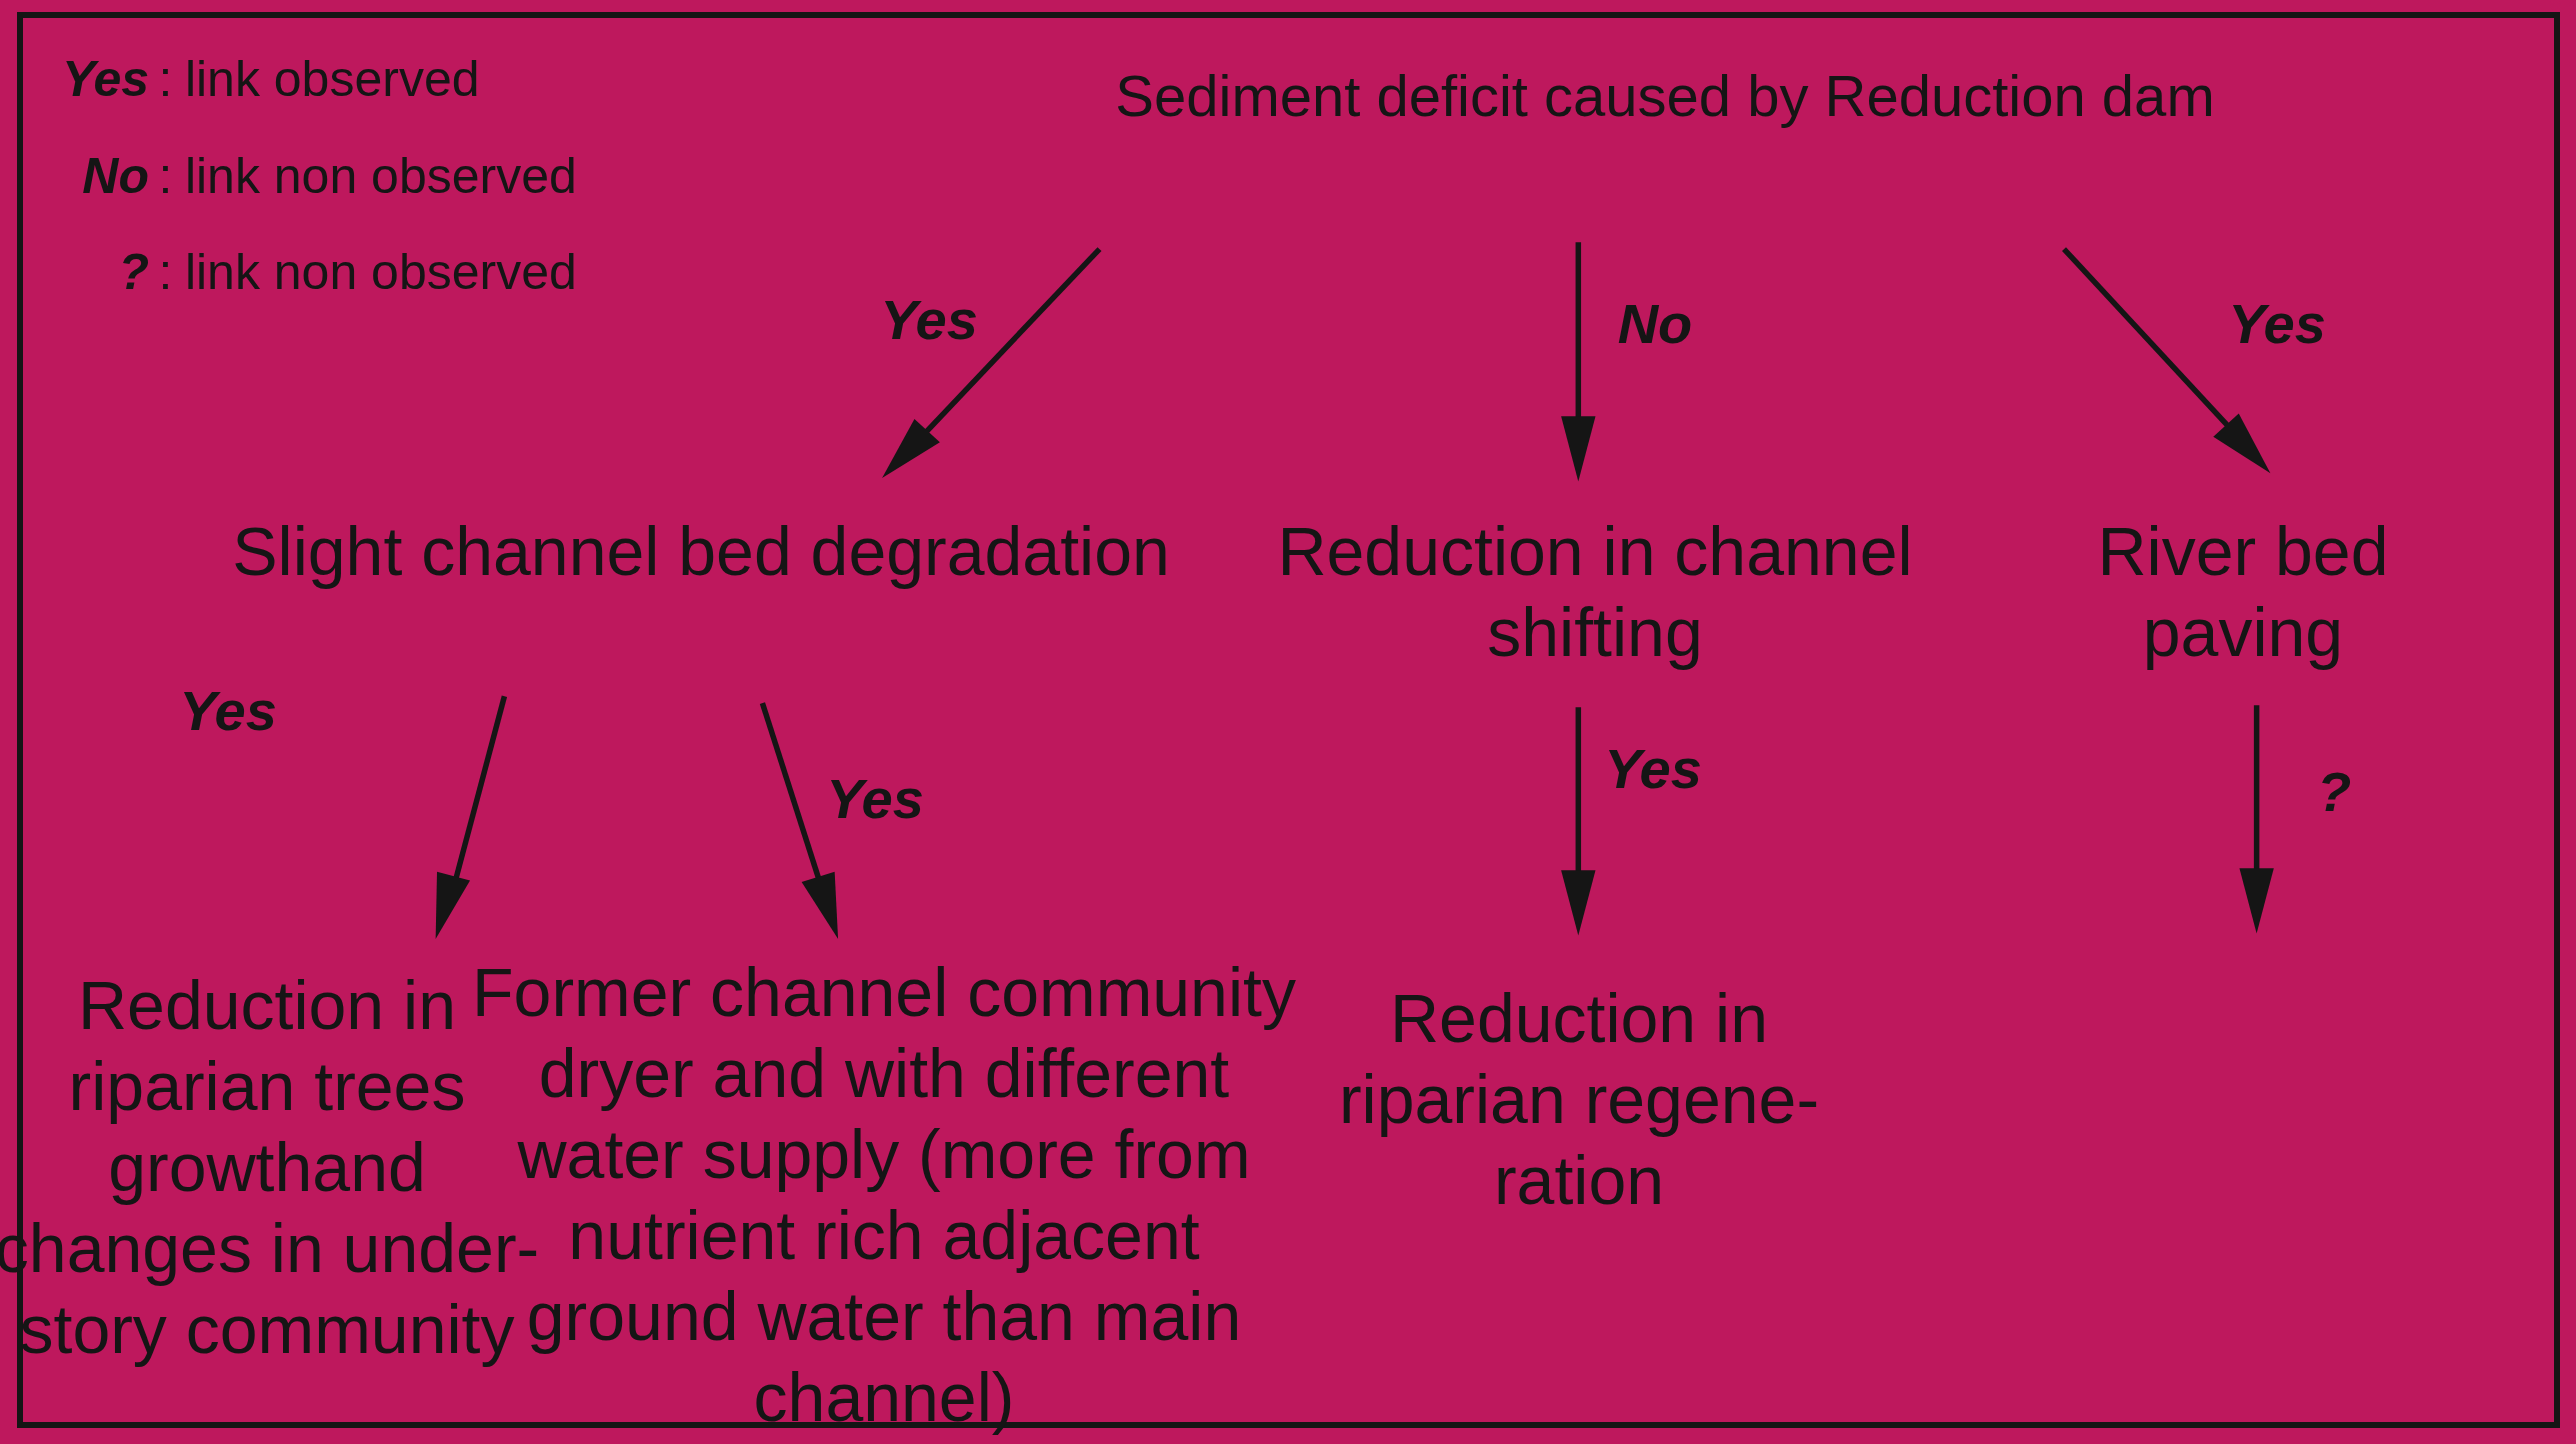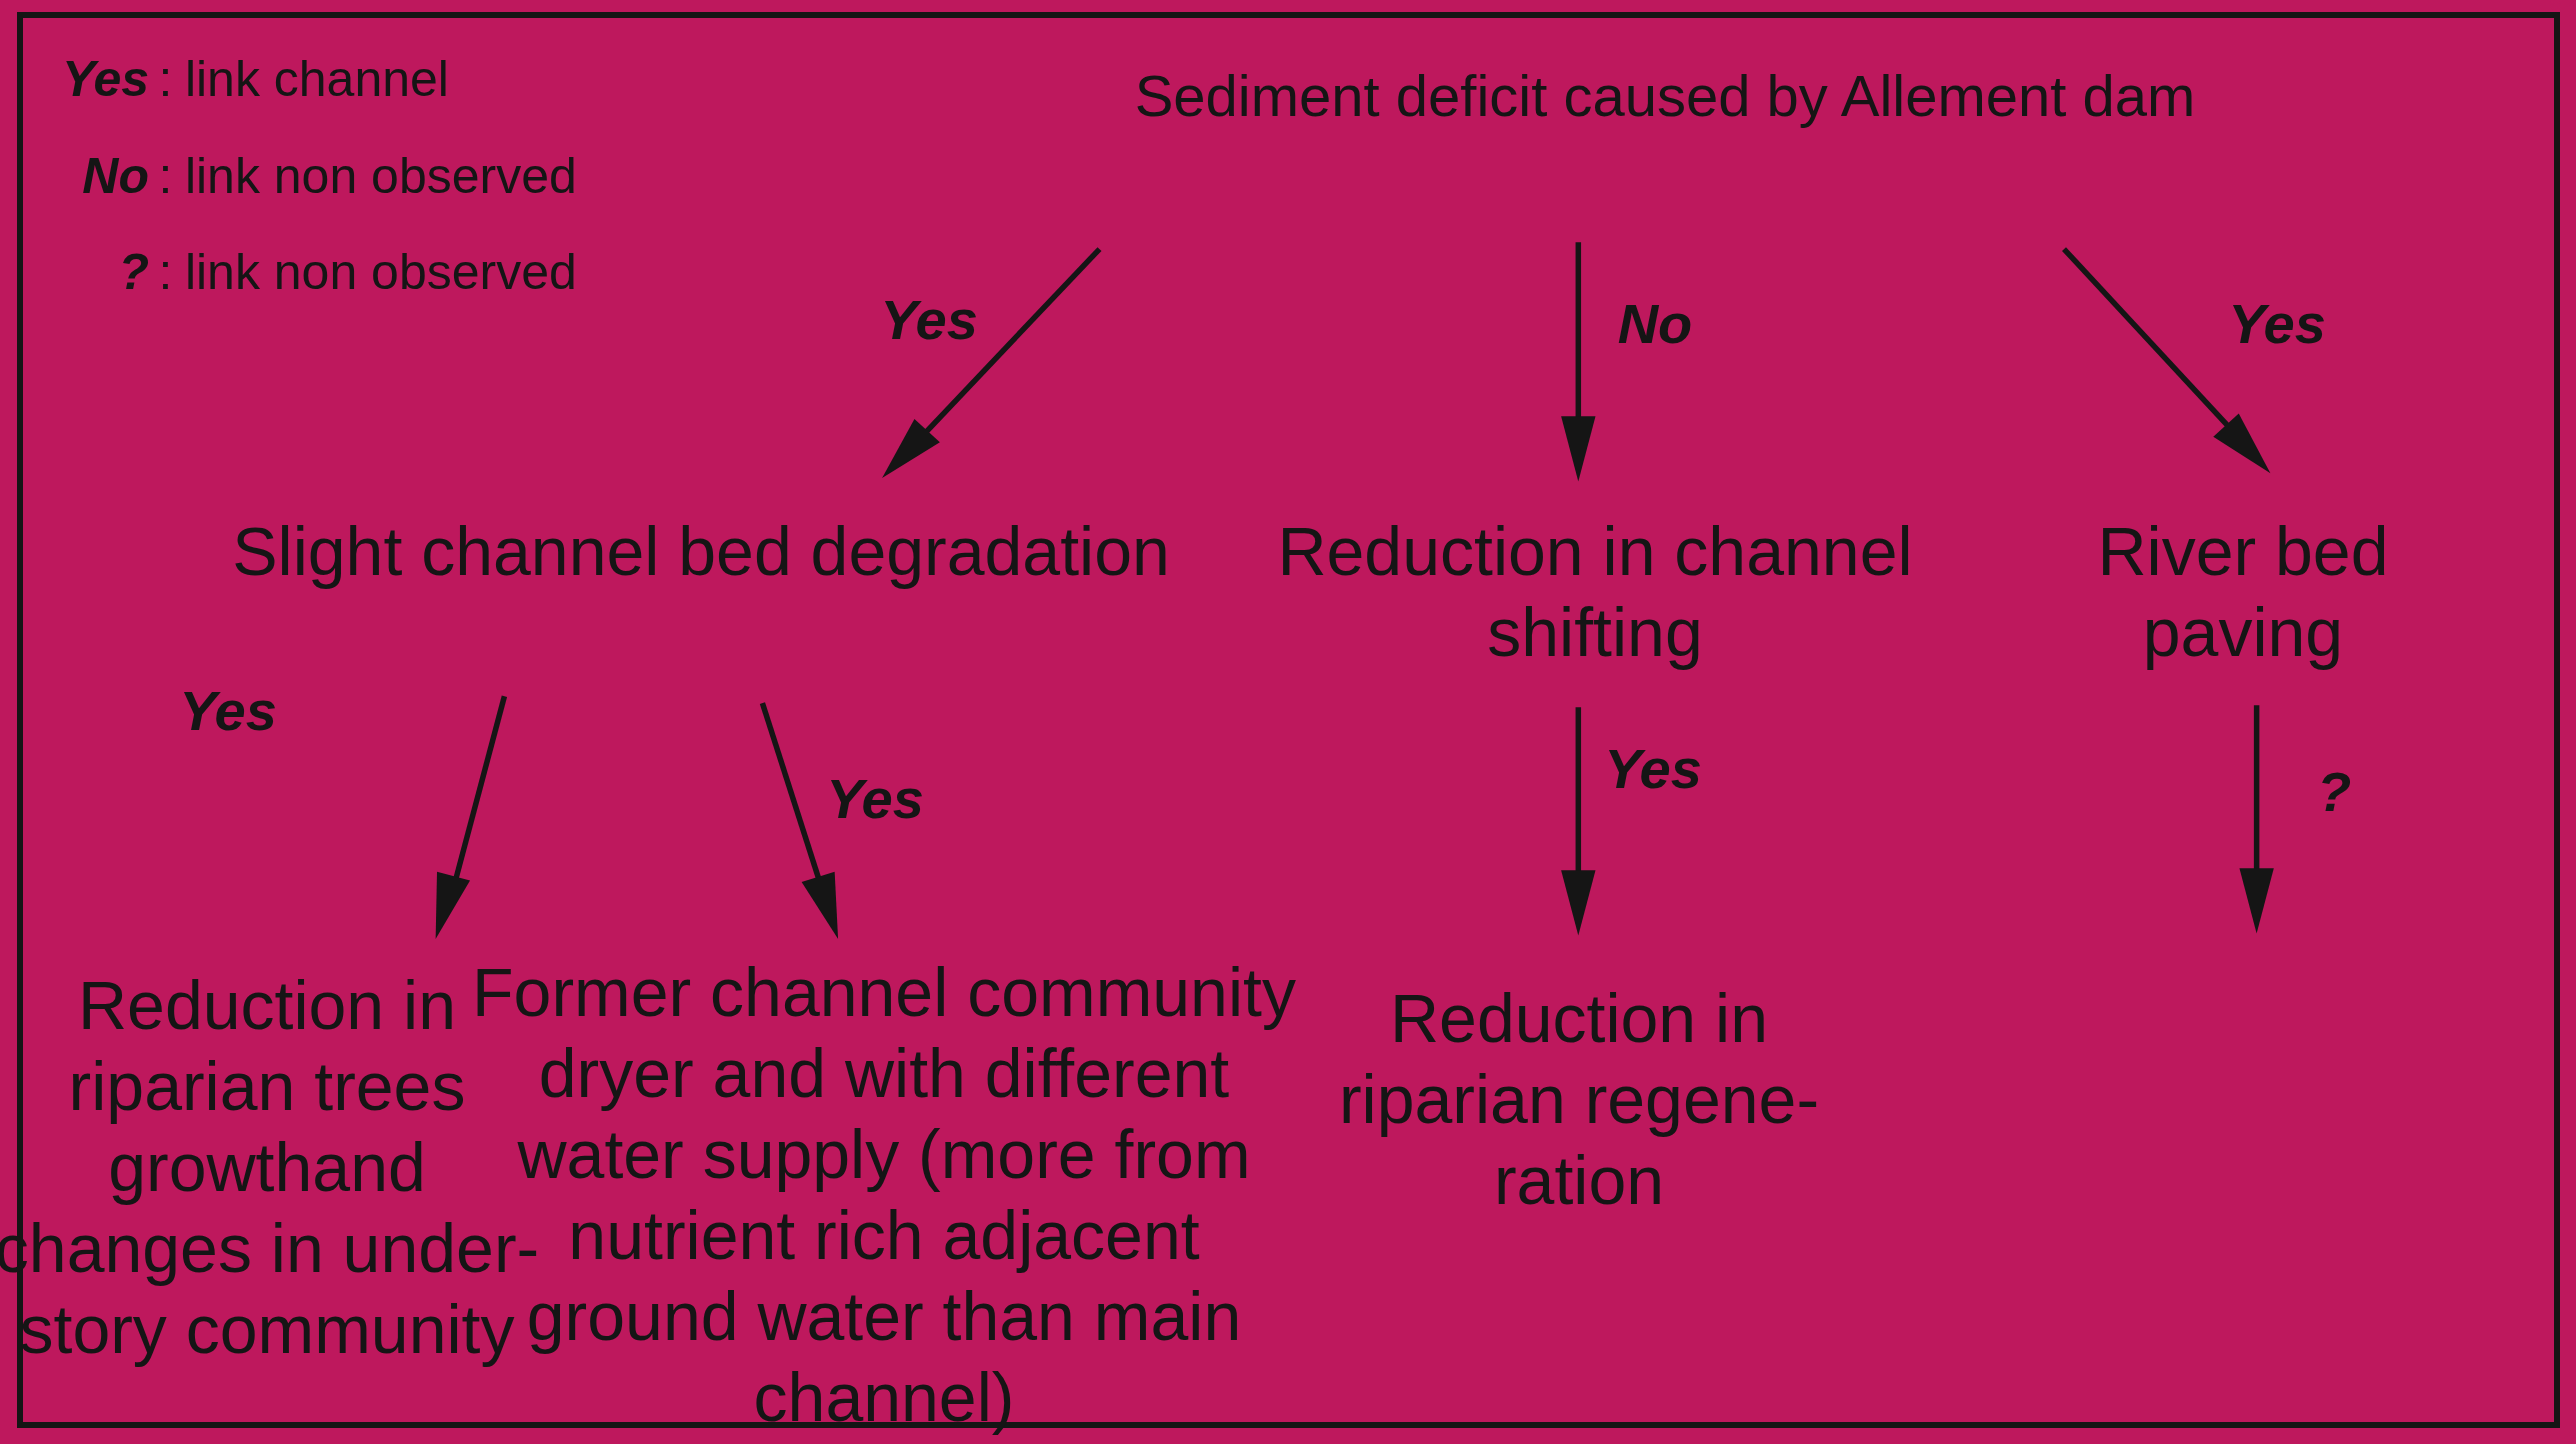--- a/index.html
+++ b/index.html
@@ -61,21 +61,21 @@
 </style>
 </head>
 <body>
 
 <div class="canvas">
 
   <div class="frame"></div>
 
   <div class="legend">
     <div class="legend-row">
-      <span class="legend-key">Yes</span><span class="legend-sep">:</span><span>link channel</span>
+      <span class="legend-key">Yes</span><span class="legend-sep">:</span><span>link observed</span>
     </div>
     <div class="legend-row">
       <span class="legend-key">No</span><span class="legend-sep">:</span><span>link non observed</span>
     </div>
     <div class="legend-row">
       <span class="legend-key">?</span><span class="legend-sep">:</span><span>link non observed</span>
     </div>
   </div>
 
   <svg class="arrows" viewBox="0 0 3744 2099">
@@ -102,21 +102,21 @@
     <g>
       <line x1="2294" y1="1028" x2="2294" y2="1272"></line>
       <polygon points="2294,1360 2269,1265 2319,1265"></polygon>
     </g>
     <g>
       <line x1="3280" y1="1025" x2="3280" y2="1269"></line>
       <polygon points="3280,1357 3255,1262 3305,1262"></polygon>
     </g>
   </svg>
 
-  <div class="node title" style="left:1665px; top:55px;">Sediment deficit caused by Allement dam</div>
+  <div class="node title" style="left:1665px; top:55px;">Sediment deficit caused by Reduction dam</div>
 
   <div class="edge-label" style="left:929px; top:319px;">Yes</div>
   <div class="edge-label" style="left:1655px; top:323px;">No</div>
   <div class="edge-label" style="left:2277px; top:323px;">Yes</div>
   <div class="edge-label" style="left:228px; top:710px;">Yes</div>
   <div class="edge-label" style="left:875px; top:798px;">Yes</div>
   <div class="edge-label" style="left:1653px; top:768px;">Yes</div>
   <div class="edge-label" style="left:2334px; top:791px;">?</div>
 
   <div class="node" style="left:701px; top:511px;">Slight channel bed degradation</div>

